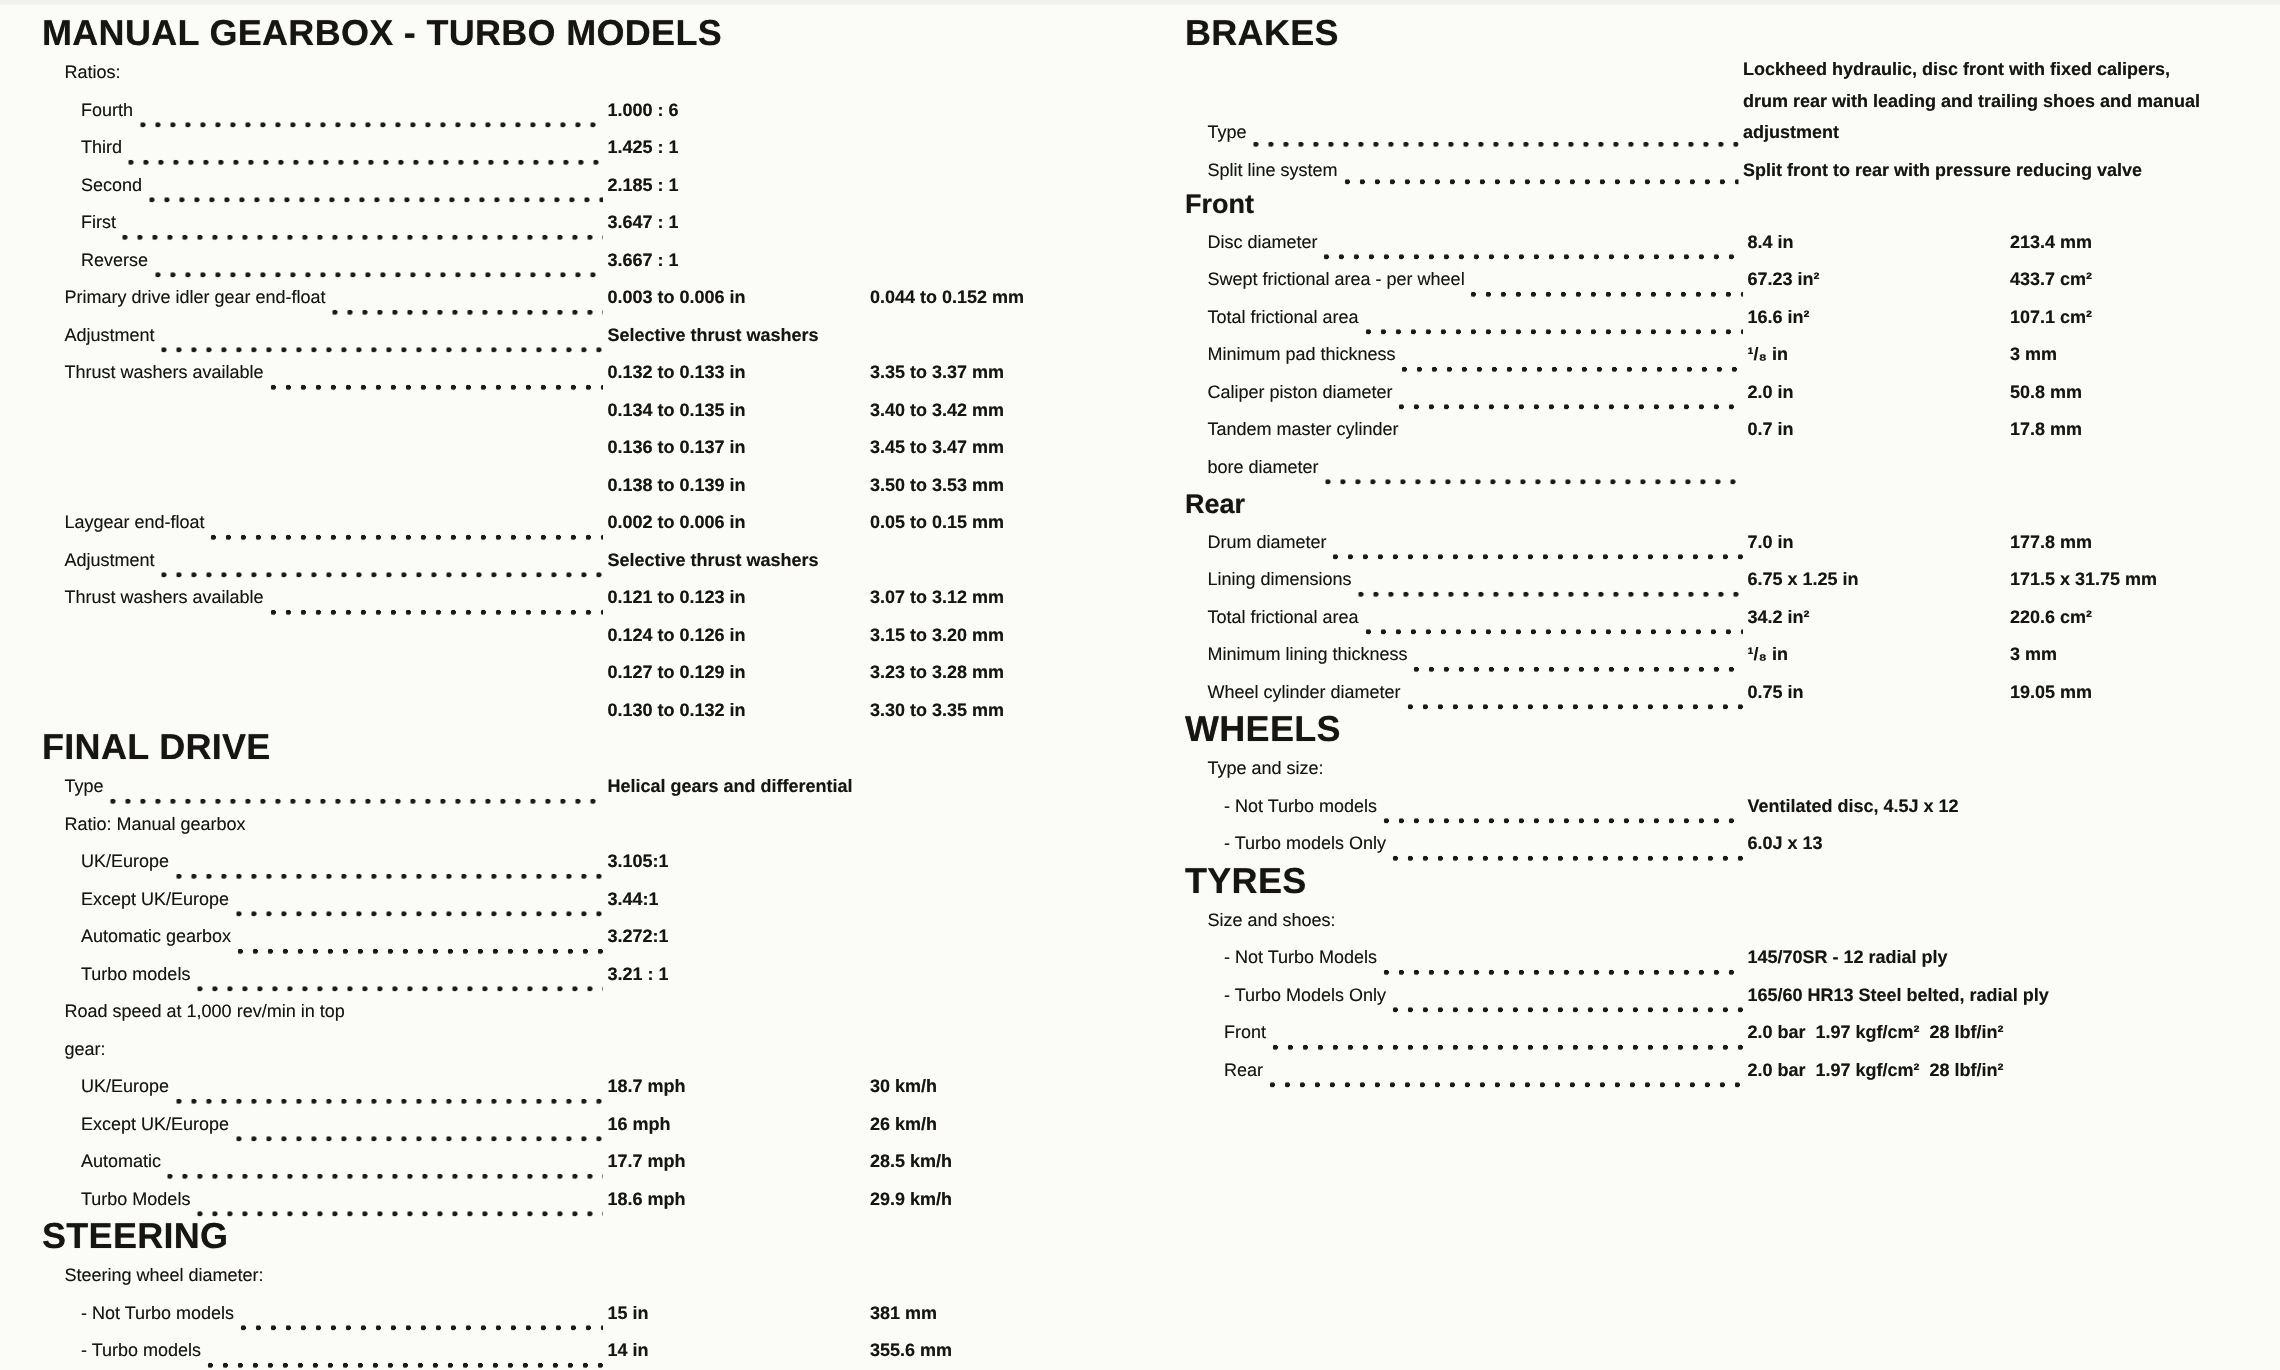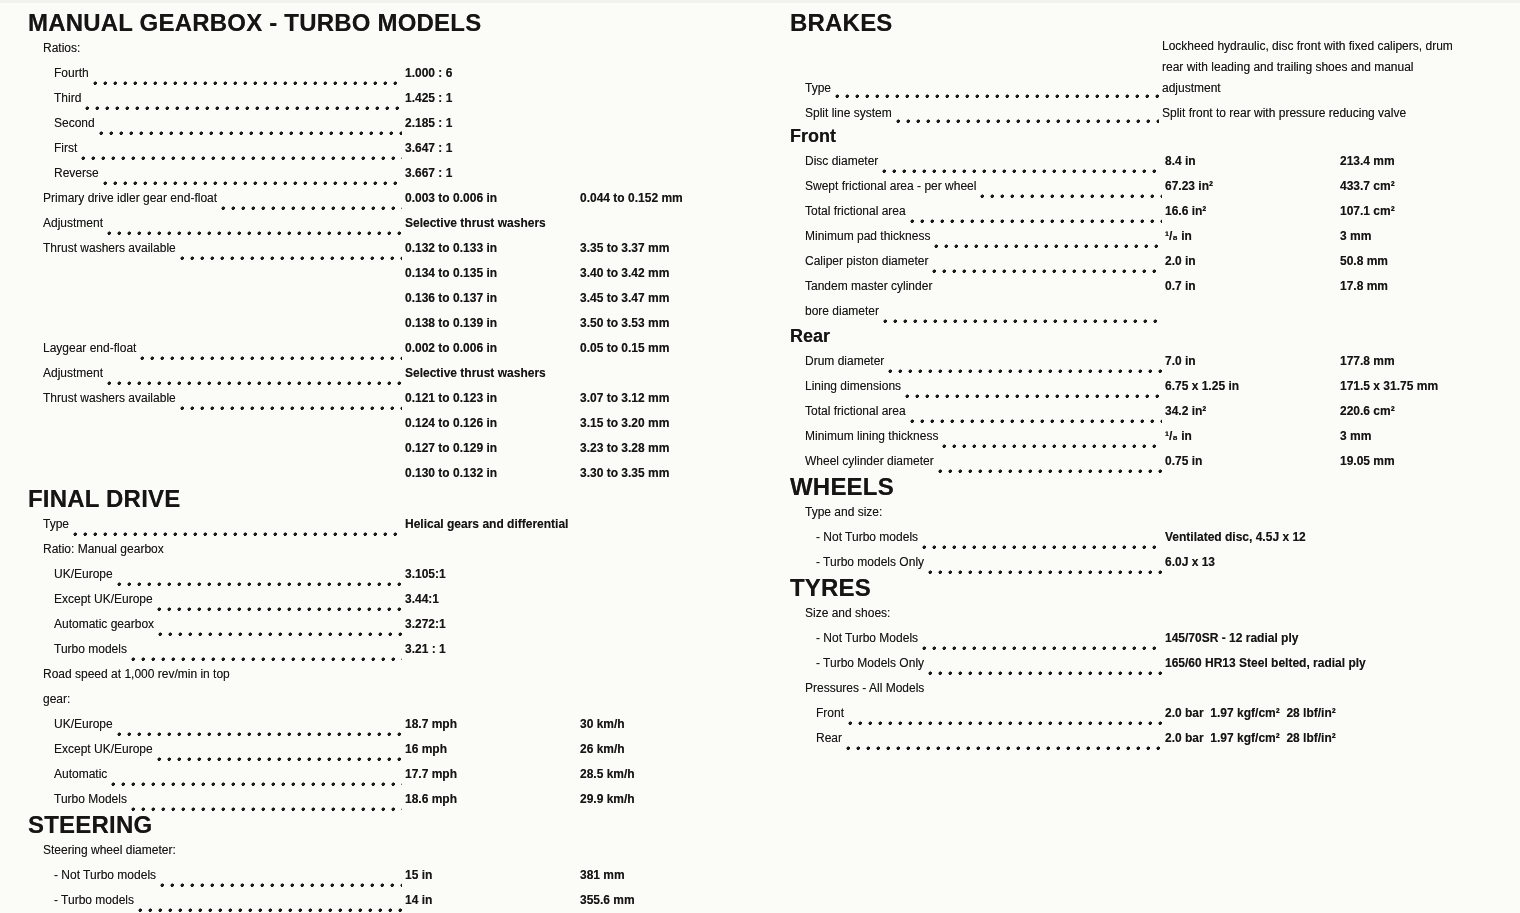--- a/index.html
+++ b/index.html
@@ -33,21 +33,21 @@
       text-shadow:0 0 .4px rgba(20,18,16,.5);}
   .col-left  .v1{width:175px;}
   .col-right .v1{width:175px;}
   .v2{flex:0 0 auto;white-space:nowrap;font-weight:700;overflow:visible;
       text-shadow:0 0 .4px rgba(20,18,16,.5);}
   .col-left  .v2{width:148px;}
   .col-right .v2{width:134px;}
   .row.wide{line-height:21px;}
   .row.wide .leader{margin-top:12px;}
   .row.wide .vwide{
-    flex:0 0 auto;width:312px;font-weight:400;white-space:normal;
+    flex:0 0 auto;width:312px;font-weight:700;white-space:normal;
     text-shadow:0 0 .4px rgba(20,18,16,.5);
   }
 </style>
 </head>
 <body>
 
 <div class="page">
   <div class="col col-left" id="col-left">
       <div class="heading">MANUAL GEARBOX - TURBO MODELS</div>
       <div class="row ind1">
@@ -368,26 +368,20 @@
         <span class="leader"></span>
         <span class="v1">145/70SR - 12 radial ply</span>
         <span class="v2"></span>
       </div>
       <div class="row ind2">
         <span class="lbl">- Turbo Models Only</span>
         <span class="leader"></span>
         <span class="v1">165/60 HR13 Steel belted, radial ply</span>
         <span class="v2"></span>
       </div>
-      <div class="row ind1">
-        <span class="lbl">Pressures - All Models</span>
-        <span class="spacer"></span>
-        <span class="v1"></span>
-        <span class="v2"></span>
-      </div>
       <div class="row ind2">
         <span class="lbl">Front</span>
         <span class="leader"></span>
         <span class="v1">2.0 bar&nbsp; 1.97 kgf/cm²&nbsp; 28 lbf/in²</span>
         <span class="v2"></span>
       </div>
       <div class="row ind2">
         <span class="lbl">Rear</span>
         <span class="leader"></span>
         <span class="v1">2.0 bar&nbsp; 1.97 kgf/cm²&nbsp; 28 lbf/in²</span>

